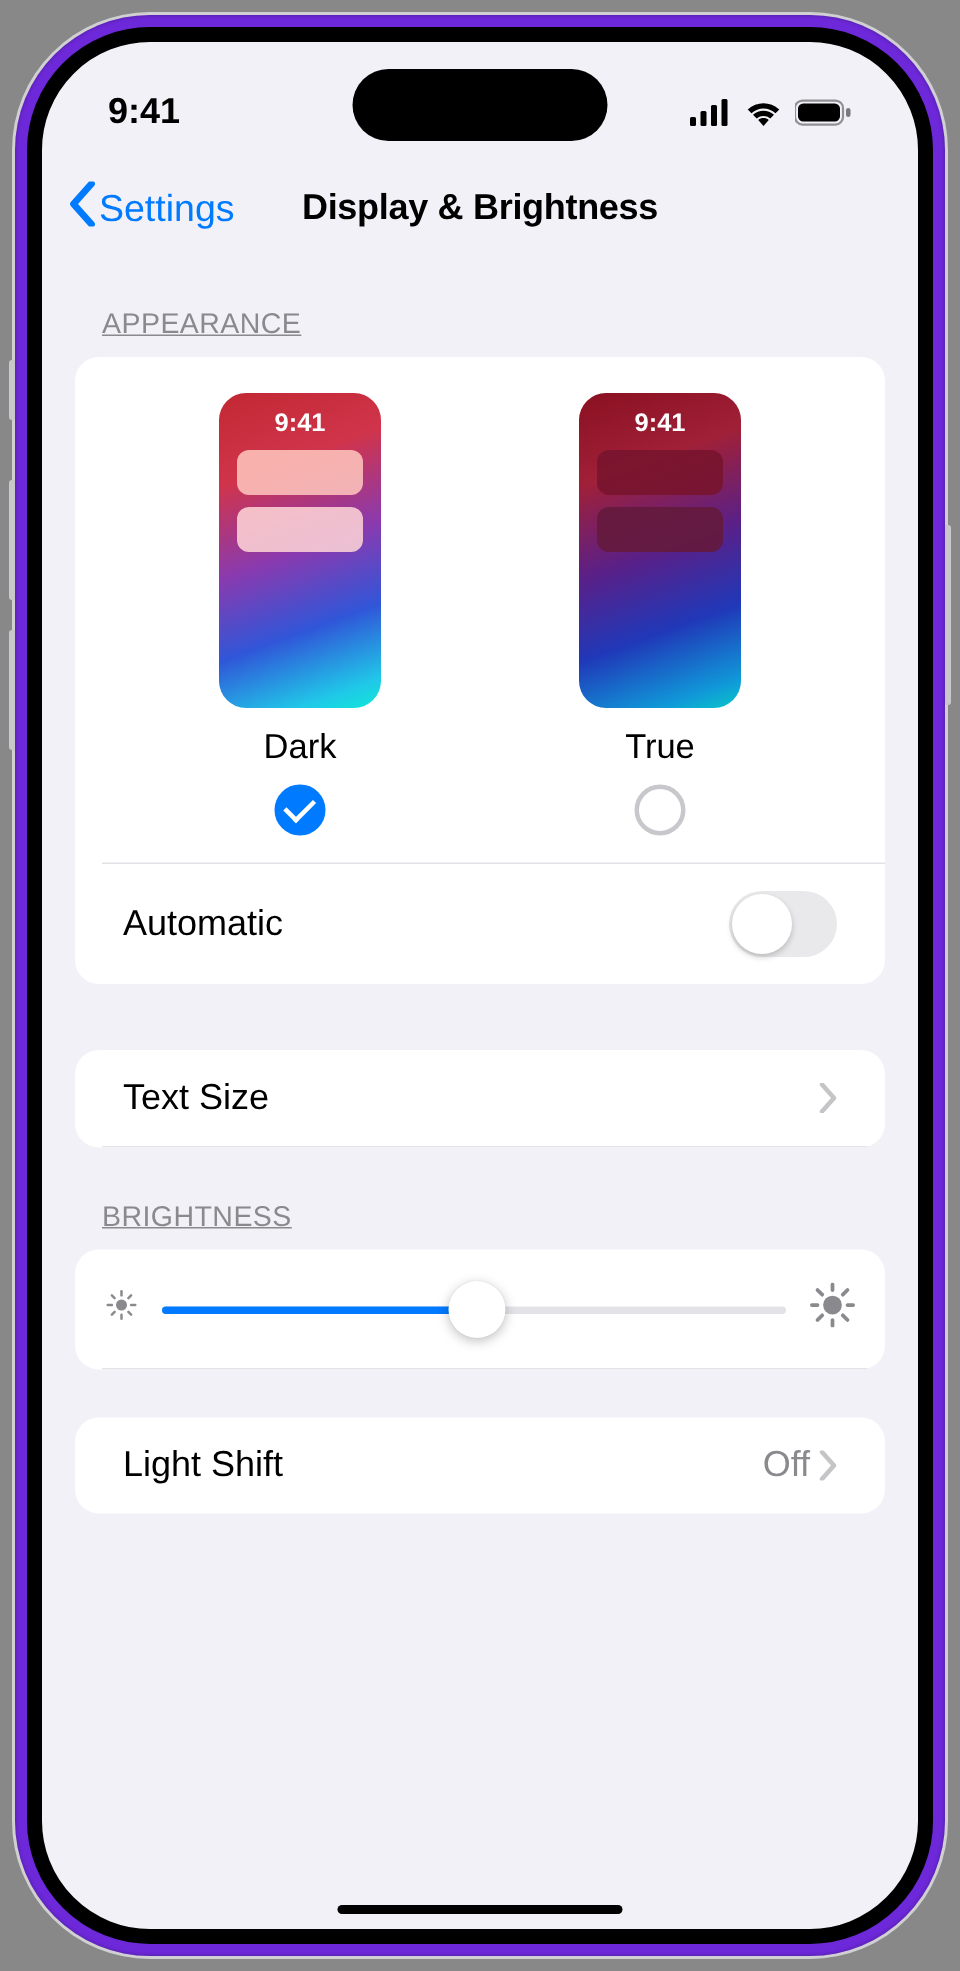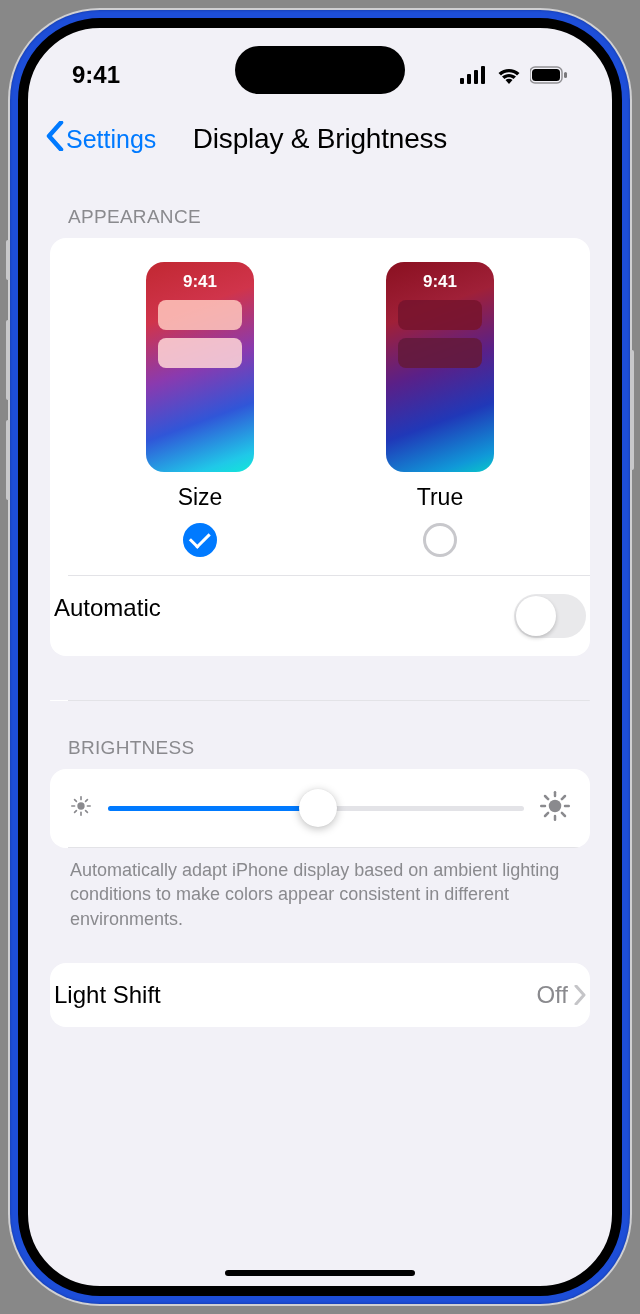--- a/index.html
+++ b/index.html
@@ -6,21 +6,21 @@
     body {
       font-family: -apple-system, BlinkMacSystemFont, "SF Pro Text", "Helvetica Neue", sans-serif;
       background: #888;
       display: flex;
       justify-content: center;
       padding: 10px;
     }
     .device {
       width: 620px;
       height: 1294px;
-      background: #1d4ed8;
+      background: #6d28d9;
       border-radius: 90px;
       padding: 8px;
       box-shadow: 0 0 0 2px #d0d0d2, inset 0 0 3px rgba(0,0,0,.3);
       position: relative;
     }
     .device::before { content:""; position:absolute; left:-4px; top:230px; width:4px; height:40px; background:#c8c8ca; border-radius:2px 0 0 2px; }
     .device::after { content:""; position:absolute; left:-4px; top:310px; width:4px; height:80px; background:#c8c8ca; border-radius:2px 0 0 2px; box-shadow: 0 100px 0 #c8c8ca; }
     .device-right-btn { position:absolute; right:-4px; top:340px; width:4px; height:120px; background:#c8c8ca; border-radius:0 2px 2px 0; }
     .screen {
       width: 100%;
@@ -55,29 +55,30 @@
       height: 62px;
       display: flex;
       align-items: center;
       position: relative;
       padding: 0 18px;
     }
     .back-btn { display:flex; align-items:center; gap:2px; color:#007aff; font-size:25px; }
     .back-btn svg { width:18px; height:30px; }
     .nav-title {
       position:absolute; left:50%; transform:translateX(-50%);
-      font-size: 28px; font-weight:400; letter-spacing:-.2px;
+      font-size: 24px; font-weight:700; letter-spacing:-.2px;
     }
     .content { padding: 0 22px; }
     .section-header {
       font-size: 19px;
       color: #8a8a8e;
       text-transform: uppercase;
       padding: 36px 18px 10px;
       letter-spacing: .3px;
+      text-decoration: underline;
     }
     .card {
       background:#fff;
       border-radius: 16px;
       overflow:hidden;
     }
     .appearance-row {
       display:flex;
       justify-content:space-around;
       padding: 24px 30px 18px;
@@ -97,22 +98,22 @@
     .phone-preview.light .pp-w:nth-child(1){ background:rgba(255,200,190,.85); }
     .phone-preview.light .pp-w:nth-child(2){ background:rgba(255,215,215,.85); }
     .phone-preview.dark  .pp-w:nth-child(1){ background:rgba(120,20,45,.9); }
     .phone-preview.dark  .pp-w:nth-child(2){ background:rgba(100,25,60,.9); }
     .opt-label { font-size:23px; }
     .radio { width:34px; height:34px; border-radius:50%; border:3px solid #c8c8cc; display:flex; align-items:center; justify-content:center; }
     .radio.selected { background:#007aff; border-color:#007aff; }
     .radio.selected::after { content:""; width:16px; height:9px; border-left:3px solid #fff; border-bottom:3px solid #fff; transform:rotate(-45deg) translate(1px,-2px); }
     .divider { height:1px; background:#e3e3e7; margin-left:18px; }
     .row {
-      display:flex; align-items:flex-start; justify-content:space-between;
-      padding: 18px 4px;
+      display:flex; align-items:center; justify-content:space-between;
+      padding: 18px 32px;
       font-size: 24px;
     }
     .row .value { color:#8a8a8e; font-size:24px; display:flex; align-items:center; gap:6px;}
     .chevron { color:#c5c5c8; }
     .chevron svg { width:12px; height:20px; display:block; }
     .toggle { width:72px; height:44px; background:#e9e9eb; border-radius:22px; position:relative; }
     .toggle .knob { position:absolute; top:2px; left:2px; width:40px; height:40px; background:#fff; border-radius:50%; box-shadow:0 2px 4px rgba(0,0,0,.2); transition:left .15s; }
     .toggle.on { background:#34c759; }
     .toggle.on .knob { left:30px; }
     .spacer { height:44px; }
@@ -177,21 +178,21 @@
       <div class="card">
         <div class="appearance-row">
           <div class="appearance-opt">
             <div class="phone-preview light">
               <div class="pp-time">9:41</div>
               <div class="pp-widgets">
                   <div class="pp-w"></div>
                   <div class="pp-w"></div>
                 </div>
             </div>
-            <div class="opt-label">Size</div>
+            <div class="opt-label">Dark</div>
             <div class="radio selected"></div>
           </div>
           <div class="appearance-opt">
             <div class="phone-preview dark">
               <div class="pp-time">9:41</div>
               <div class="pp-widgets">
                   <div class="pp-w"></div>
                   <div class="pp-w"></div>
                 </div>
             </div>
@@ -204,20 +205,28 @@
           <span>Automatic</span>
           <div class="toggle">
               <div class="knob"></div>
             </div>
         </div>
       </div>
 
       <div class="spacer"></div>
 
       <div class="card">
+        <div class="row">
+          <span>Text Size</span>
+          <span class="chevron">
+            <svg viewBox="0 0 12 20">
+                <path d="M2 1 L10 10 L2 19" stroke="#c5c5c8" stroke-width="3" fill="none" stroke-linecap="round" stroke-linejoin="round"></path>
+              </svg>
+          </span>
+        </div>
         <div class="divider"></div>
       </div>
 
       <div class="section-header">BRIGHTNESS</div>
 
       <div class="card">
         <div class="slider-row">
           <span class="sun-icon">
             <svg width="22" height="22" viewBox="0 0 24 24">
                 <circle cx="12" cy="12" r="4" fill="#8a8a8e"></circle>
@@ -249,21 +258,20 @@
                   <line x1="4" y1="4" x2="6.5" y2="6.5"></line>
                   <line x1="17.5" y1="17.5" x2="20" y2="20"></line>
                   <line x1="4" y1="20" x2="6.5" y2="17.5"></line>
                   <line x1="17.5" y1="6.5" x2="20" y2="4"></line>
                 </g>
               </svg>
           </span>
         </div>
         <div class="divider"></div>
       </div>
-      <div class="footnote">Automatically adapt iPhone display based on ambient lighting conditions to make colors appear consistent in different environments.</div>
 
       <div style="height:32px"></div>
 
       <div class="card">
         <div class="row">
           <span>Light Shift</span>
           <span class="value">
             <span>Off</span>
             <span class="chevron">
               <svg viewBox="0 0 12 20">

